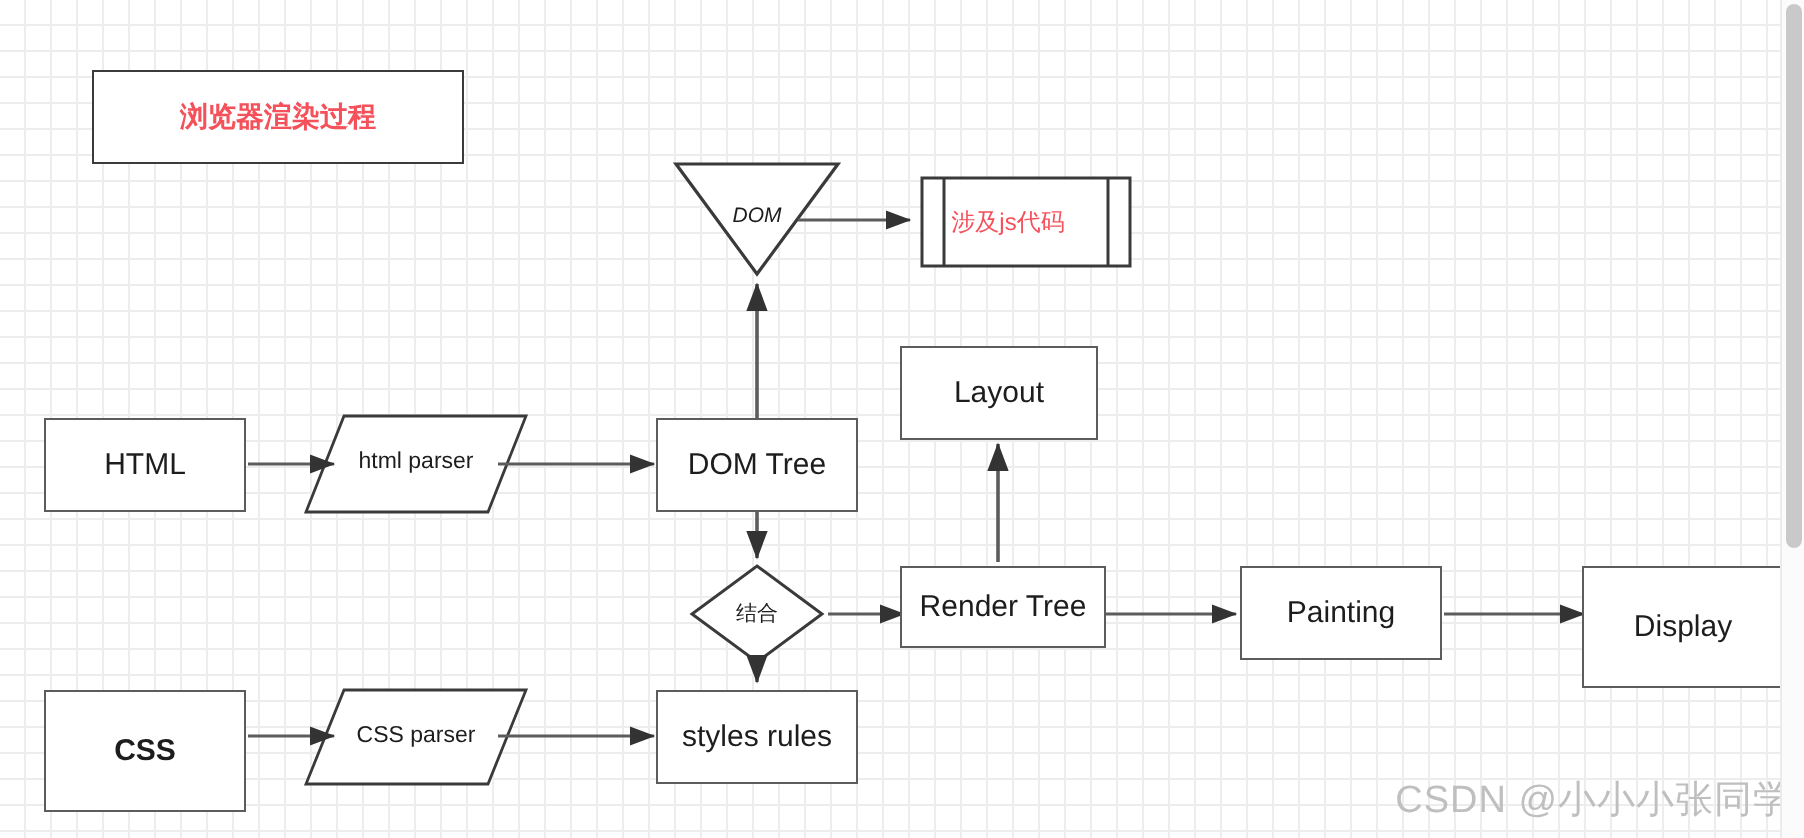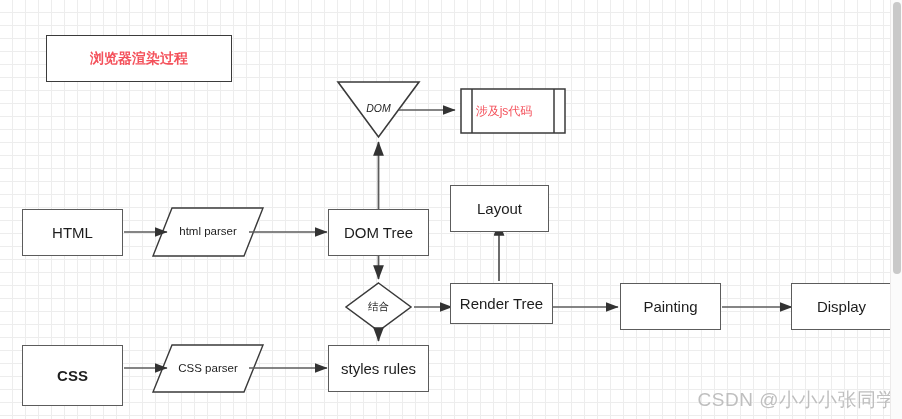--- a/index.html
+++ b/index.html
@@ -89,37 +89,37 @@
   </div>
 
   <div class="node" style="left:153px;top:208px;width:110px;height:48px;">
     <span class="lbl lbl-sm">html parser</span>
   </div>
 
   <div class="node rect" style="left:328px;top:209px;width:101px;height:47px;">
     <span class="lbl">DOM Tree</span>
   </div>
 
-  <div class="node rect" style="left:450px;top:173px;width:99px;height:47px;margin-top:12px;">
+  <div class="node rect" style="left:450px;top:173px;width:99px;height:47px;">
     <span class="lbl">Layout</span>
   </div>
 
   <div class="node" style="left:346px;top:295px;width:65px;height:24px;">
     <span class="lbl-tiny">结合</span>
   </div>
 
   <div class="node rect" style="left:450px;top:283px;width:103px;height:41px;">
     <span class="lbl">Render Tree</span>
   </div>
 
   <div class="node rect" style="left:620px;top:283px;width:101px;height:47px;">
     <span class="lbl">Painting</span>
   </div>
 
-  <div class="node rect" style="left:791px;top:283px;width:101px;height:47px;">
+  <div class="node rect" style="left:791px;top:283px;width:101px;height:61px;">
     <span class="lbl">Display</span>
   </div>
 
   <div class="node rect" style="left:22px;top:345px;width:101px;height:61px;font-weight:bold;">
     <span class="lbl">CSS</span>
   </div>
 
   <div class="node" style="left:153px;top:345px;width:110px;height:47px;">
     <span class="lbl lbl-sm">CSS parser</span>
   </div>

